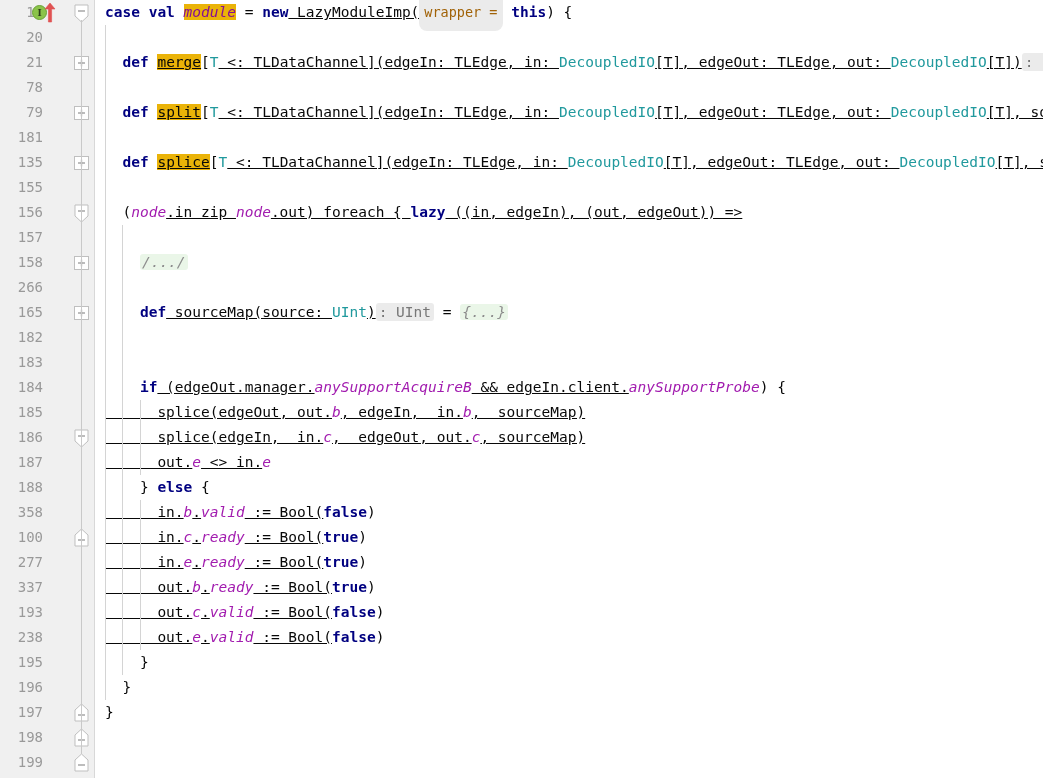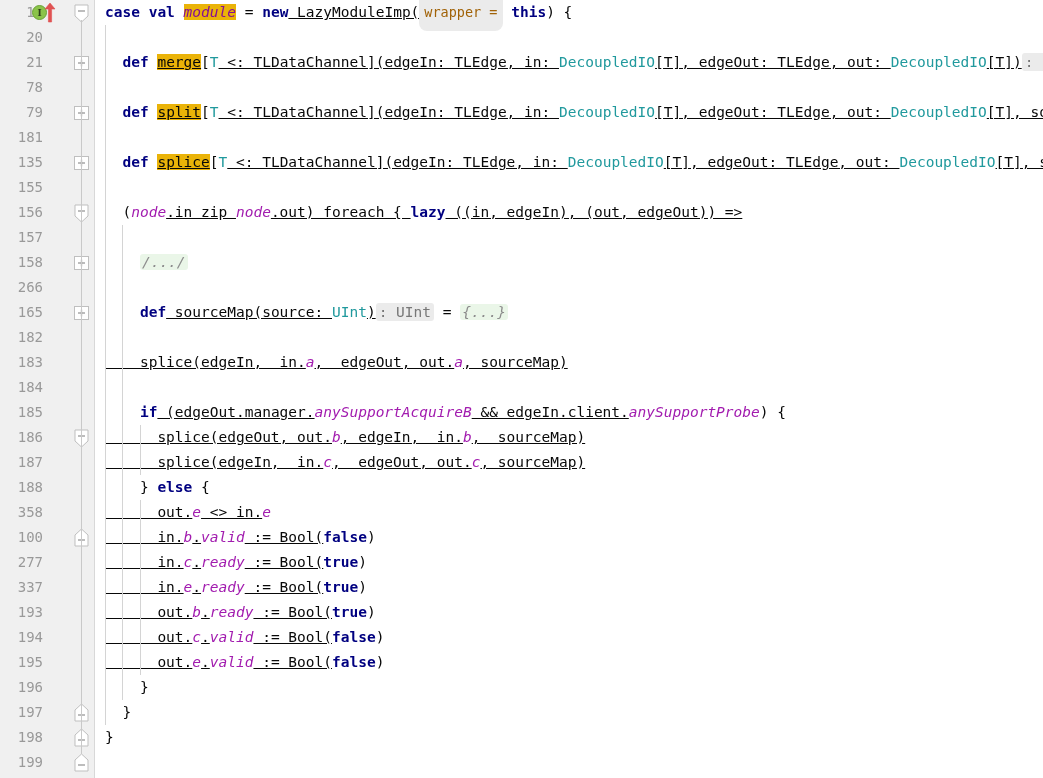--- a/index.html
+++ b/index.html
@@ -266,21 +266,21 @@
         <div class="grow">
           <span class="lnum">277</span>
         </div>
         <div class="grow">
           <span class="lnum">337</span>
         </div>
         <div class="grow">
           <span class="lnum">193</span>
         </div>
         <div class="grow">
-          <span class="lnum">194</span>
+          <span class="lnum">238</span>
         </div>
         <div class="grow">
           <span class="lnum">195</span>
         </div>
         <div class="grow">
           <span class="lnum">196</span>
         </div>
         <div class="grow">
           <span class="lnum">197</span>
           <svg width="19" height="20" viewBox="0 0 19 20" class="fold" style="position: absolute; left: 72px; top: 3px;">
@@ -317,27 +317,26 @@
         <div class="crow"><div class="iguide" style="left: 10px; top: 0px; height: 25px;"></div><span class="op">  </span><span class="kw">def</span><span class="op"> </span><span class="ident hlsearch">split</span><span class="punct">[</span><span class="type">T</span><span class="ident"> &lt;: TLDataChannel](edgeIn: TLEdge, in: </span><span class="type">DecoupledIO</span><span class="ident">[T], edgeOut: TLEdge, out: </span><span class="type">DecoupledIO</span><span class="ident">[T], sourceMap: </span></div>
         <div class="crow"><div class="iguide" style="left: 10px; top: 0px; height: 25px;"></div></div>
         <div class="crow"><div class="iguide" style="left: 10px; top: 0px; height: 25px;"></div><span class="op">  </span><span class="kw">def</span><span class="op"> </span><span class="ident hlsearch">splice</span><span class="punct">[</span><span class="type">T</span><span class="ident"> &lt;: TLDataChannel](edgeIn: TLEdge, in: </span><span class="type">DecoupledIO</span><span class="ident">[T], edgeOut: TLEdge, out: </span><span class="type">DecoupledIO</span><span class="ident">[T], sourceMap:</span></div>
         <div class="crow"><div class="iguide" style="left: 10px; top: 0px; height: 25px;"></div></div>
         <div class="crow"><div class="iguide" style="left: 10px; top: 0px; height: 25px;"></div><span class="punct">  (</span><span class="field">node</span><span class="ident">.in zip </span><span class="field">node</span><span class="ident">.out) foreach { </span><span class="kw">lazy</span><span class="ident"> ((in, edgeIn), (out, edgeOut)) =&gt;</span></div>
         <div class="crow"><div class="iguide" style="left: 10px; top: 0px; height: 25px;"></div><div class="iguide" style="left: 27.4px; top: 0px; height: 25px;"></div></div>
         <div class="crow"><div class="iguide" style="left: 10px; top: 0px; height: 25px;"></div><div class="iguide" style="left: 27.4px; top: 0px; height: 25px;"></div><span class="op">    </span><span class="folded-c">/.../</span></div>
         <div class="crow"><div class="iguide" style="left: 10px; top: 0px; height: 25px;"></div><div class="iguide" style="left: 27.4px; top: 0px; height: 25px;"></div></div>
         <div class="crow"><div class="iguide" style="left: 10px; top: 0px; height: 25px;"></div><div class="iguide" style="left: 27.4px; top: 0px; height: 25px;"></div><span class="op">    </span><span class="kw">def</span><span class="ident"> sourceMap(source: </span><span class="type">UInt</span><span class="ident">)</span><span class="hint">: UInt</span><span class="op"> = </span><span class="folded-c">{...}</span></div>
         <div class="crow"><div class="iguide" style="left: 10px; top: 0px; height: 25px;"></div><div class="iguide" style="left: 27.4px; top: 0px; height: 25px;"></div></div>
-        <div class="crow"><div class="iguide" style="left: 10px; top: 0px; height: 25px;"></div><div class="iguide" style="left: 27.4px; top: 0px; height: 25px;"></div><span class="ident">    splice(edgeIn,  in.</span><span class="field">a</span><span class="ident">,  edgeOut, out.</span><span class="field">a</span><span class="ident">, sourceMap)</span></div>
         <div class="crow"><div class="iguide" style="left: 10px; top: 0px; height: 25px;"></div><div class="iguide" style="left: 27.4px; top: 0px; height: 25px;"></div></div>
         <div class="crow"><div class="iguide" style="left: 10px; top: 0px; height: 25px;"></div><div class="iguide" style="left: 27.4px; top: 0px; height: 25px;"></div><span class="op">    </span><span class="kw">if</span><span class="ident"> (edgeOut.manager.</span><span class="field">anySupportAcquireB</span><span class="ident"> &amp;&amp; edgeIn.client.</span><span class="field">anySupportProbe</span><span class="punct">) {</span></div>
         <div class="crow"><div class="iguide" style="left: 10px; top: 0px; height: 25px;"></div><div class="iguide" style="left: 27.4px; top: 0px; height: 25px;"></div><div class="iguide" style="left: 44.8px; top: 0px; height: 25px;"></div><span class="ident">      splice(edgeOut, out.</span><span class="field">b</span><span class="ident">, edgeIn,  in.</span><span class="field">b</span><span class="ident">,  sourceMap)</span></div>
         <div class="crow"><div class="iguide" style="left: 10px; top: 0px; height: 25px;"></div><div class="iguide" style="left: 27.4px; top: 0px; height: 25px;"></div><div class="iguide" style="left: 44.8px; top: 0px; height: 25px;"></div><span class="ident">      splice(edgeIn,  in.</span><span class="field">c</span><span class="ident">,  edgeOut, out.</span><span class="field">c</span><span class="ident">, sourceMap)</span></div>
+        <div class="crow"><div class="iguide" style="left: 10px; top: 0px; height: 25px;"></div><div class="iguide" style="left: 27.4px; top: 0px; height: 25px;"></div><div class="iguide" style="left: 44.8px; top: 0px; height: 25px;"></div><span class="ident">      out.</span><span class="field">e</span><span class="ident"> &lt;&gt; in.</span><span class="field">e</span></div>
         <div class="crow"><div class="iguide" style="left: 10px; top: 0px; height: 25px;"></div><div class="iguide" style="left: 27.4px; top: 0px; height: 25px;"></div><span class="punct">    } </span><span class="kw">else</span><span class="punct"> {</span></div>
-        <div class="crow"><div class="iguide" style="left: 10px; top: 0px; height: 25px;"></div><div class="iguide" style="left: 27.4px; top: 0px; height: 25px;"></div><div class="iguide" style="left: 44.8px; top: 0px; height: 25px;"></div><span class="ident">      out.</span><span class="field">e</span><span class="ident"> &lt;&gt; in.</span><span class="field">e</span></div>
         <div class="crow"><div class="iguide" style="left: 10px; top: 0px; height: 25px;"></div><div class="iguide" style="left: 27.4px; top: 0px; height: 25px;"></div><div class="iguide" style="left: 44.8px; top: 0px; height: 25px;"></div><span class="ident">      in.</span><span class="field">b</span><span class="ident">.</span><span class="field">valid</span><span class="ident"> := Bool(</span><span class="kw">false</span><span class="punct">)</span></div>
         <div class="crow"><div class="iguide" style="left: 10px; top: 0px; height: 25px;"></div><div class="iguide" style="left: 27.4px; top: 0px; height: 25px;"></div><div class="iguide" style="left: 44.8px; top: 0px; height: 25px;"></div><span class="ident">      in.</span><span class="field">c</span><span class="ident">.</span><span class="field">ready</span><span class="ident"> := Bool(</span><span class="kw">true</span><span class="punct">)</span></div>
         <div class="crow"><div class="iguide" style="left: 10px; top: 0px; height: 25px;"></div><div class="iguide" style="left: 27.4px; top: 0px; height: 25px;"></div><div class="iguide" style="left: 44.8px; top: 0px; height: 25px;"></div><span class="ident">      in.</span><span class="field">e</span><span class="ident">.</span><span class="field">ready</span><span class="ident"> := Bool(</span><span class="kw">true</span><span class="punct">)</span></div>
         <div class="crow"><div class="iguide" style="left: 10px; top: 0px; height: 25px;"></div><div class="iguide" style="left: 27.4px; top: 0px; height: 25px;"></div><div class="iguide" style="left: 44.8px; top: 0px; height: 25px;"></div><span class="ident">      out.</span><span class="field">b</span><span class="ident">.</span><span class="field">ready</span><span class="ident"> := Bool(</span><span class="kw">true</span><span class="punct">)</span></div>
         <div class="crow"><div class="iguide" style="left: 10px; top: 0px; height: 25px;"></div><div class="iguide" style="left: 27.4px; top: 0px; height: 25px;"></div><div class="iguide" style="left: 44.8px; top: 0px; height: 25px;"></div><span class="ident">      out.</span><span class="field">c</span><span class="ident">.</span><span class="field">valid</span><span class="ident"> := Bool(</span><span class="kw">false</span><span class="punct">)</span></div>
         <div class="crow"><div class="iguide" style="left: 10px; top: 0px; height: 25px;"></div><div class="iguide" style="left: 27.4px; top: 0px; height: 25px;"></div><div class="iguide" style="left: 44.8px; top: 0px; height: 25px;"></div><span class="ident">      out.</span><span class="field">e</span><span class="ident">.</span><span class="field">valid</span><span class="ident"> := Bool(</span><span class="kw">false</span><span class="punct">)</span></div>
         <div class="crow"><div class="iguide" style="left: 10px; top: 0px; height: 25px;"></div><div class="iguide" style="left: 27.4px; top: 0px; height: 25px;"></div><span class="punct">    }</span></div>
         <div class="crow"><div class="iguide" style="left: 10px; top: 0px; height: 25px;"></div><span class="punct">  }</span></div>
         <div class="crow"><span class="punct">}</span></div>
       </div>

